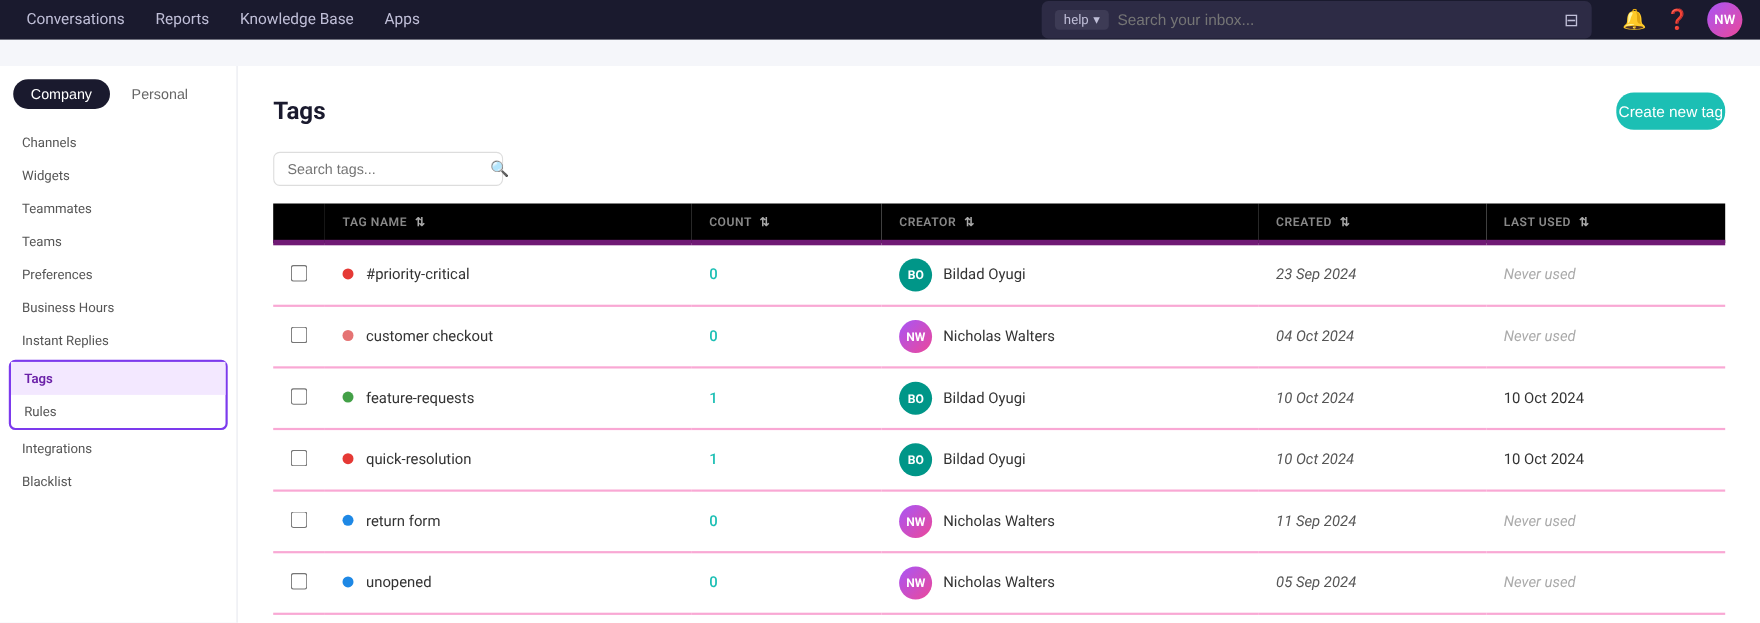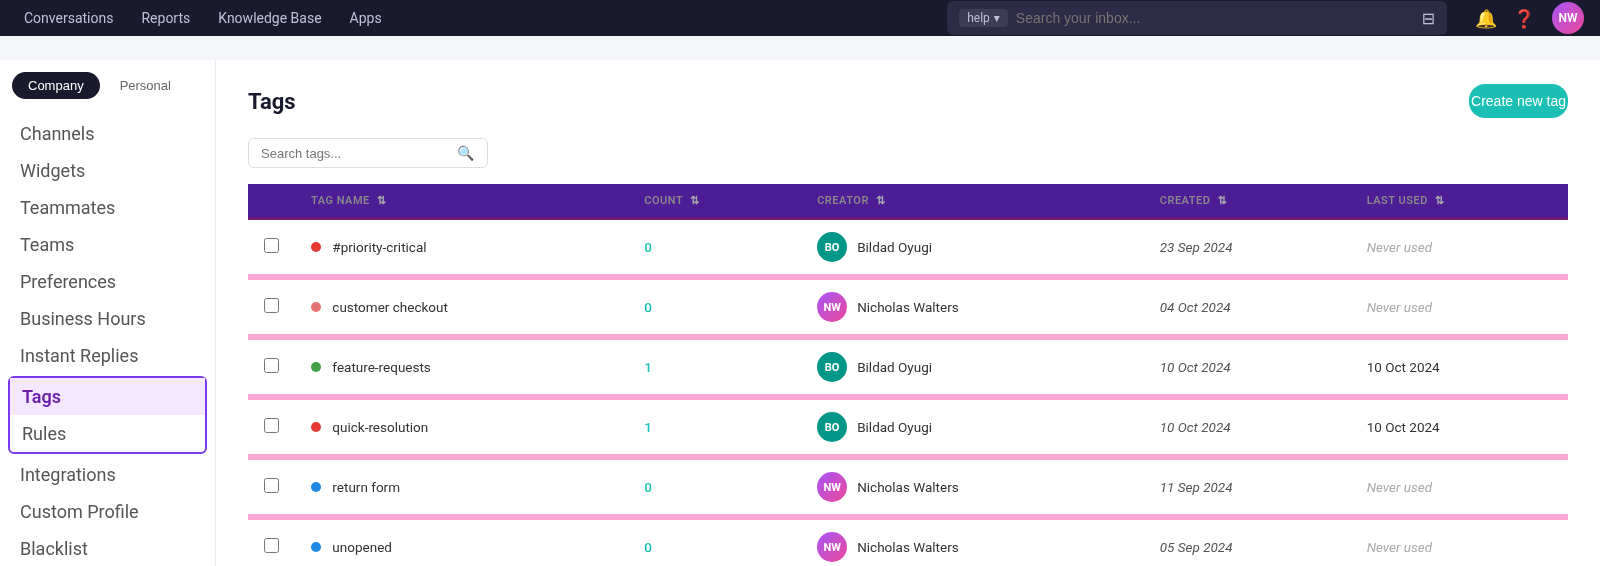--- a/index.html
+++ b/index.html
@@ -115,21 +115,21 @@
     .tab-btn.active {
       background: #1a1a2e;
       color: #fff;
     }
     .tab-btn.inactive {
       background: transparent;
       color: #666;
     }
     .sidebar-item {
       padding: 8px 20px;
-      font-size: 18px;
+      font-size: 12px;
       color: #555;
       cursor: pointer;
       border-radius: 0;
     }
     .sidebar-item.active {
       color: #6b21a8;
       font-weight: 600;
       background: #f3e8ff;
     }
     .sidebar-section-selected {
@@ -168,56 +168,56 @@
       font-size: 14px;
       font-weight: 500;
       cursor: pointer;
     }
     .search-tags {
       display: flex;
       align-items: center;
       border: 1px solid #ddd;
       border-radius: 6px;
       padding: 6px 12px;
-      width: 240px;
+      width: 209px;
       gap: 8px;
       margin-bottom: 16px;
     }
     .search-tags input {
       border: none;
       outline: none;
       font-size: 13px;
       color: #888;
       flex: 1;
       background: transparent;
     }
     .search-tags-icon { color: #aaa; font-size: 14px; }
 
     
     .tags-table { width: 100%; border-collapse: collapse; }
     .tags-table thead tr {
-      background: #4c1d95;
-      border-bottom: 3px solid #701a75;
+      background: #000000;
+      border-bottom: 5px solid #701a75;
     }
     .tags-table th {
       text-align: left;
       padding: 10px 16px;
       font-size: 11px;
       font-weight: 600;
       color: #888;
       letter-spacing: 0.5px;
       text-transform: uppercase;
     }
     .tags-table th.sortable { cursor: pointer; }
     .sort-arrow { margin-left: 4px; color: #aaa; }
     .tags-table td {
       padding: 12px 16px;
       font-size: 13.5px;
       color: #333;
-      border-bottom: 6px solid #f9a8d4;
+      border-bottom: 2px solid #f9a8d4;
       vertical-align: middle;
     }
     .checkbox-cell { width: 36px; }
     .checkbox { width: 15px; height: 15px; cursor: pointer; }
     .tag-dot {
       display: inline-block;
       width: 10px;
       height: 10px;
       border-radius: 50%;
       margin-right: 8px;
@@ -287,21 +287,20 @@
     <div class="sidebar-item">Preferences</div>
     <div class="sidebar-item">Business Hours</div>
     <div class="sidebar-item">Instant Replies</div>
 
     <div class="sidebar-section-selected">
       <div class="sidebar-item active">Tags</div>
       <div class="sidebar-item">Rules</div>
     </div>
 
     <div class="sidebar-item">Integrations</div>
-    <div class="sidebar-item">Custom Profile</div>
     <div class="sidebar-item">Blacklist</div>
   </aside>
 
   <main class="main">
     <div class="main-header">
       <h1 class="page-title">Tags</h1>
       <button class="create-btn">Create new tag</button>
     </div>
 
     <div class="search-tags">

